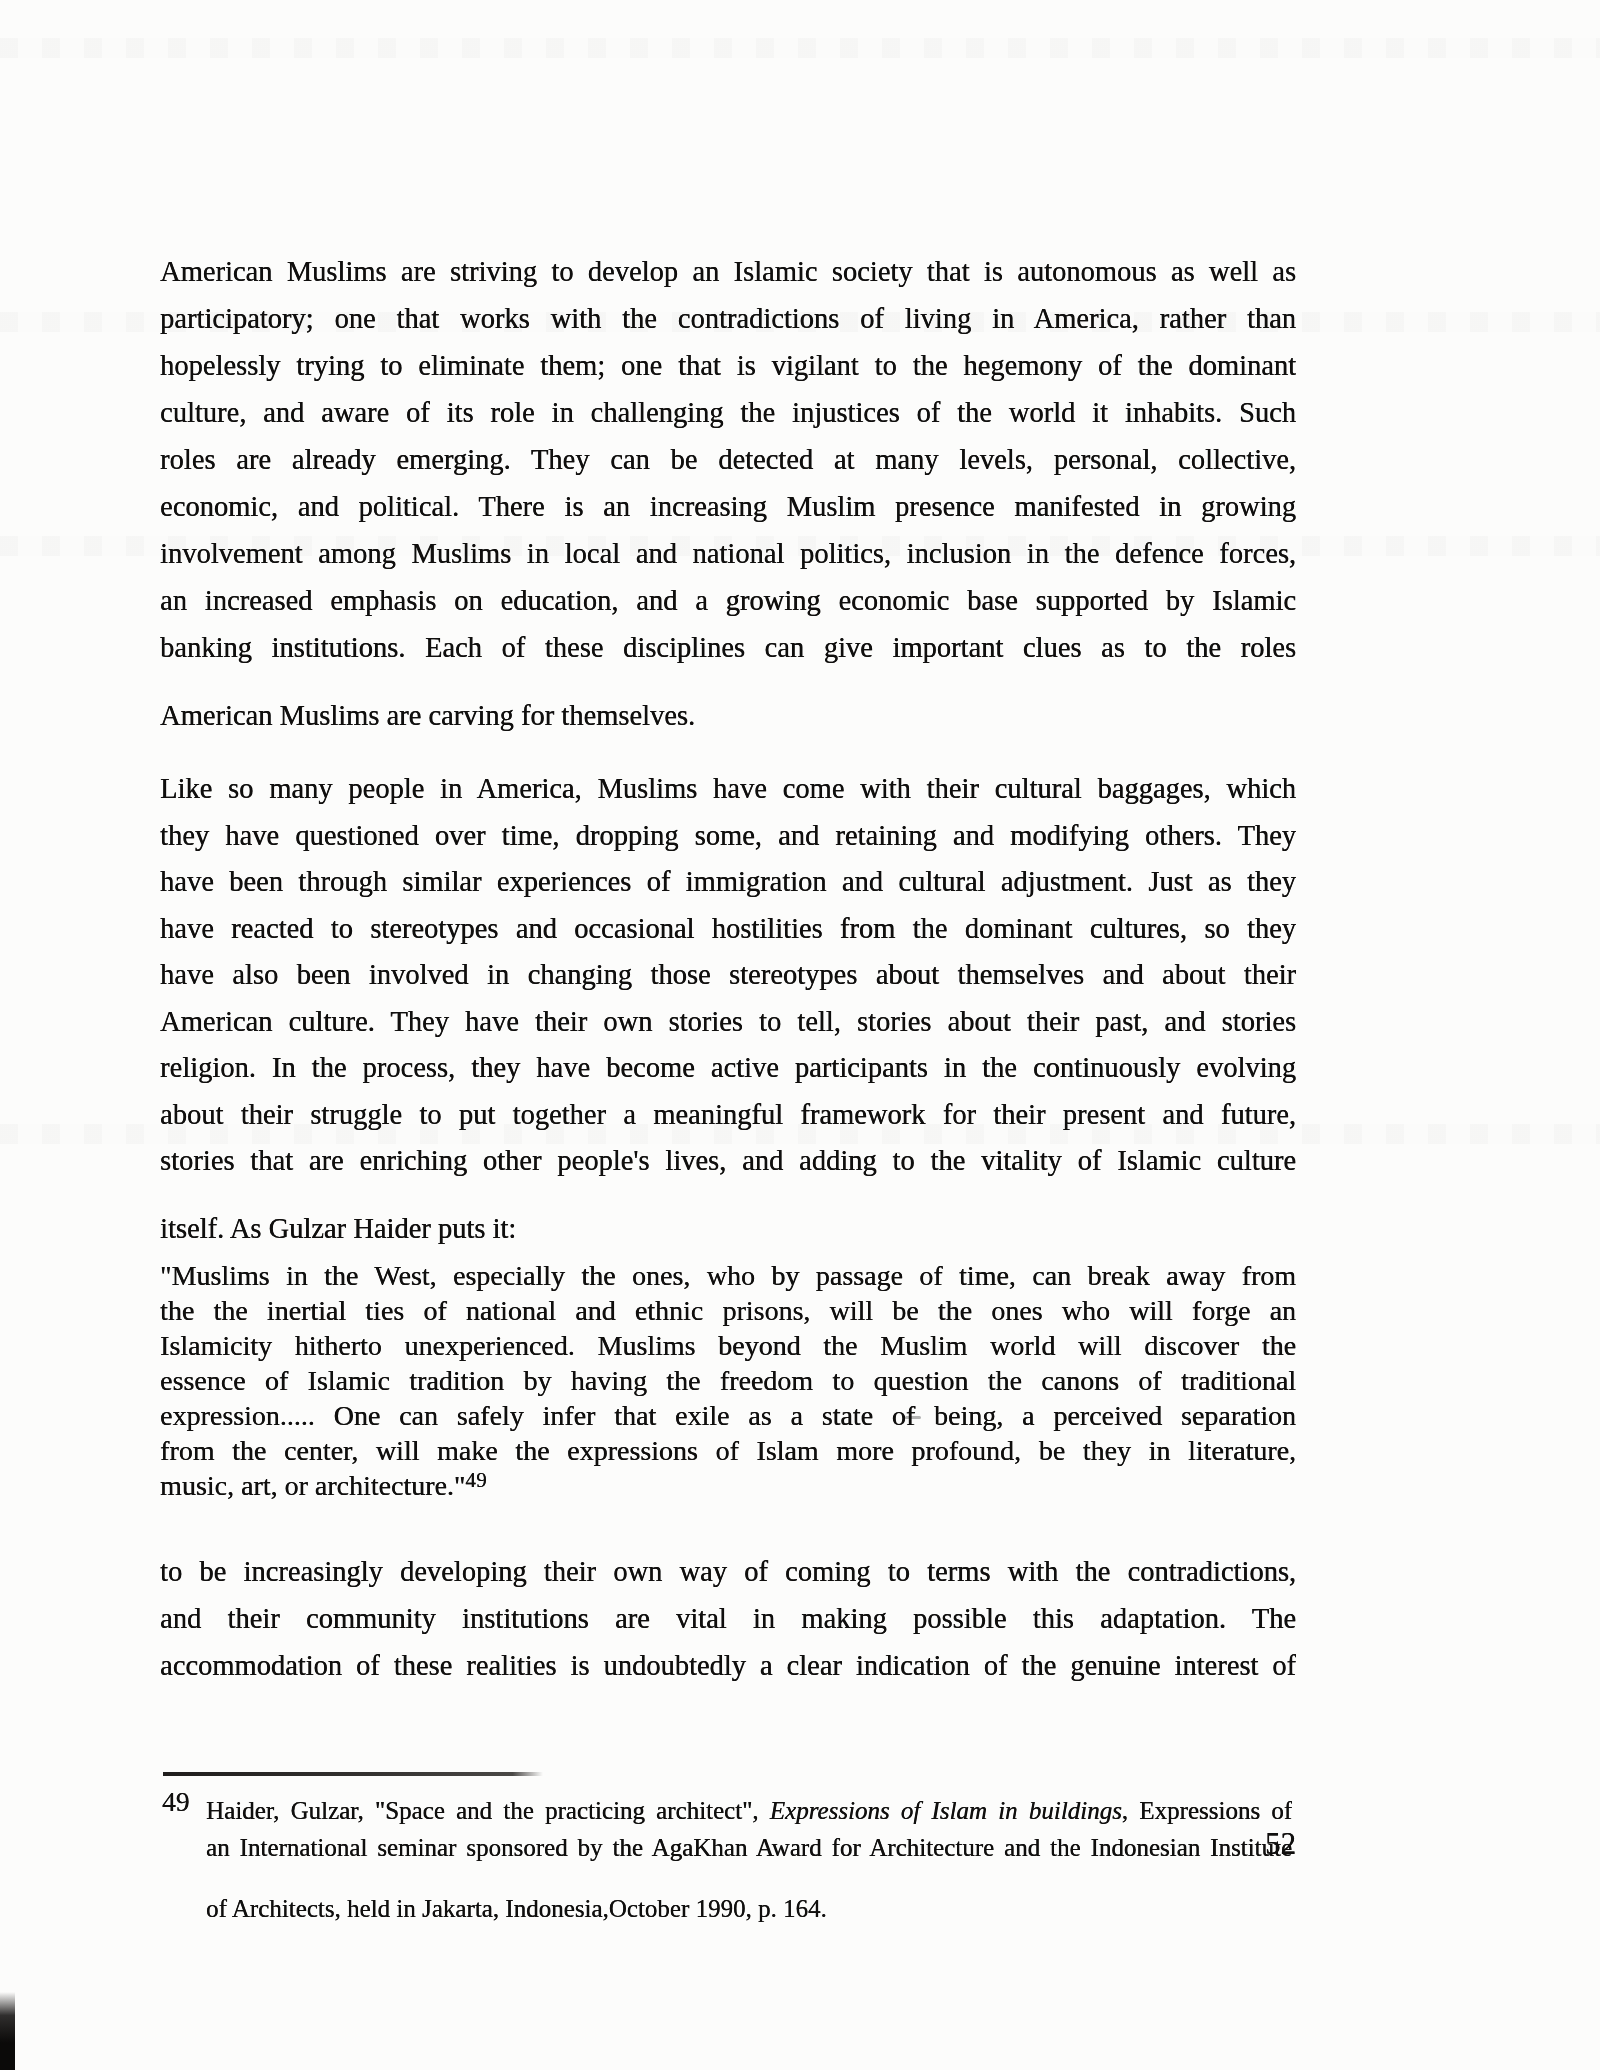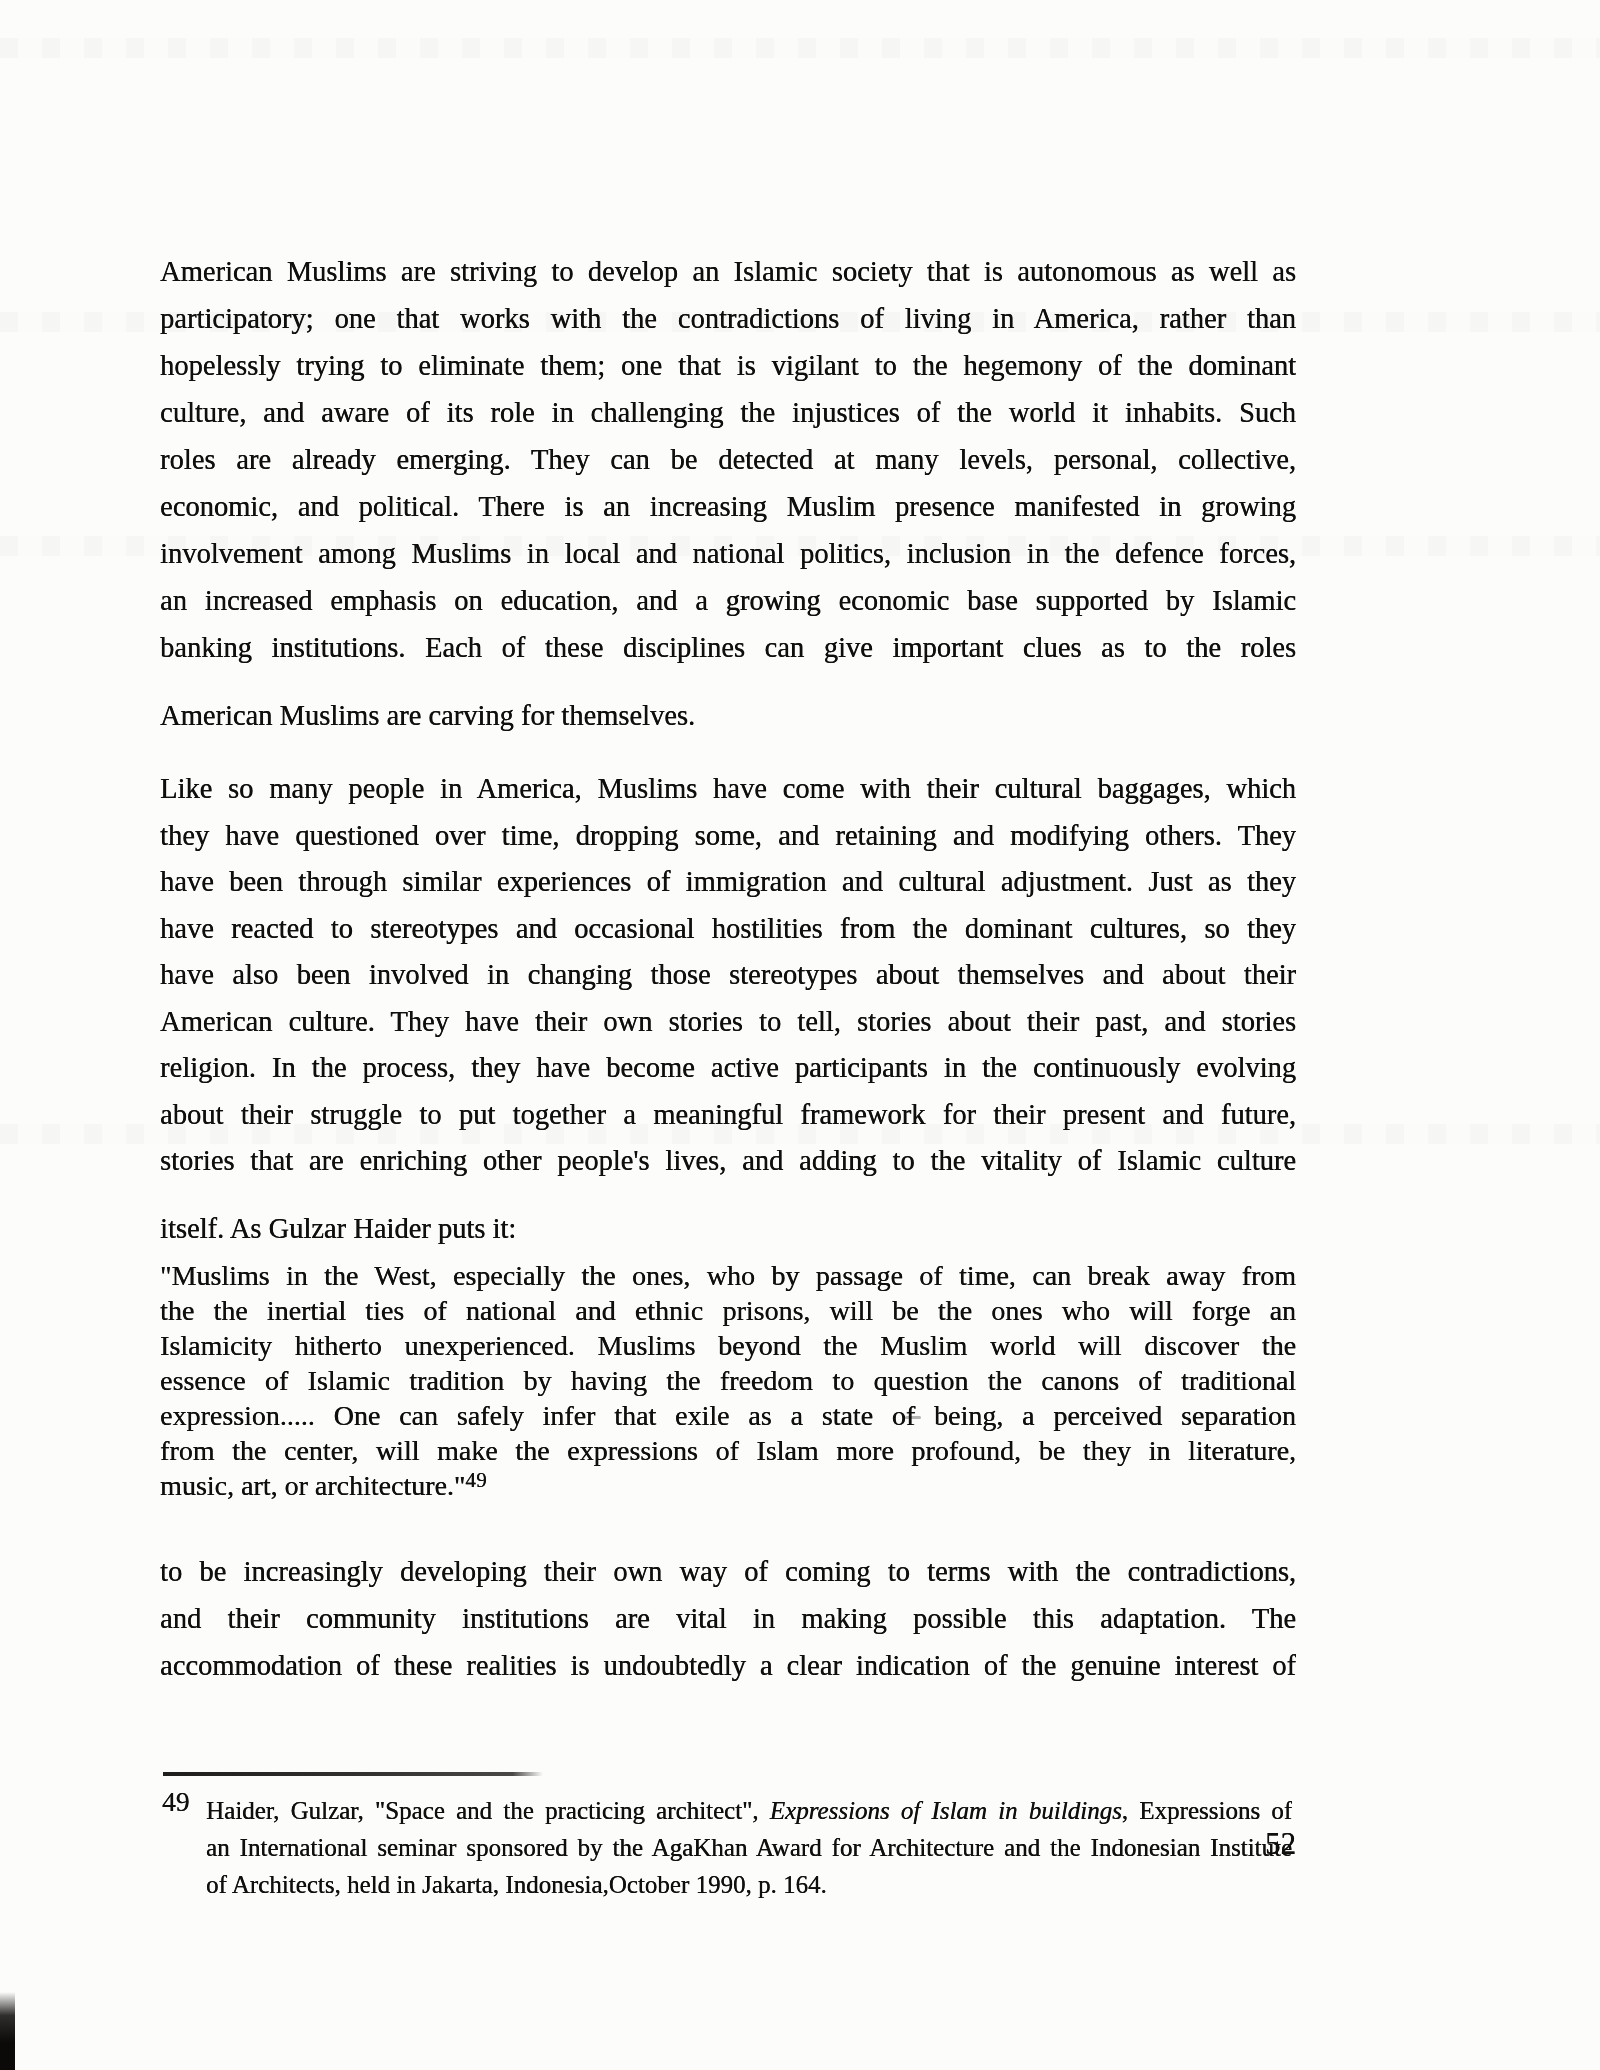--- a/index.html
+++ b/index.html
@@ -67,21 +67,21 @@
     position: absolute; left: 163px; top: 1772px; width: 380px; height: 3.5px;
     background: linear-gradient(90deg, #1f1d1c 0%, #343230 55%, #4a4846 92%, rgba(74,72,70,0) 100%);
   }
   .footnote { top: 1792px; font-size: 25px; }
   .fn-marker { position: absolute; left: 2px; top: -6px; font-size: 27.5px; }
   .fn-text { margin-left: 46px; width: 1086px; --lh: 37px; }
   .fn-line {
     height: var(--lh); line-height: var(--lh);
     text-align: justify; text-align-last: justify; overflow: hidden;
   }
-  .fn-line.left { text-align-last: left; }
+  .fn-line.left { text-align-last: left; margin-top: 24px; }
   .fn-italic { font-style: italic; }
 
   .page-number { top: 1826px; text-align: right; font-size: 31px; }
 </style>
 </head>
 <body>
 
 <div class="edge-strip"></div>
 <div class="edge-strip-bottom"></div>
 <div class="scan-band" style="top:38px"></div>

